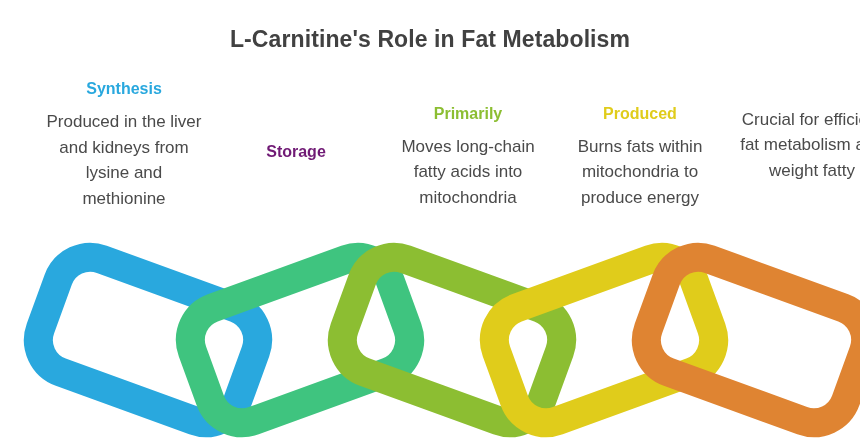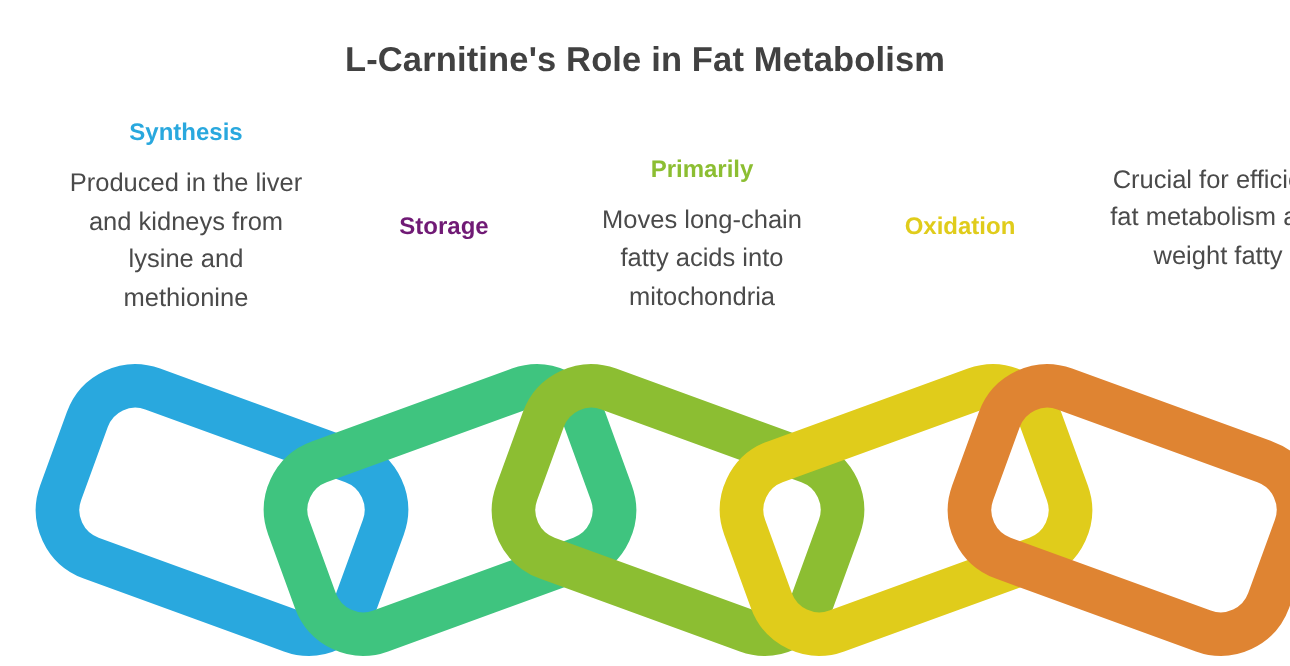--- a/index.html
+++ b/index.html
@@ -101,21 +101,22 @@
     <div class="col off-mid">
       <div class="col-heading" style="color: #701a75;">Storage</div>
     </div>
 
     <div class="col off-mid">
       <div class="col-heading" style="color: rgb(140, 190, 50);">Primarily</div>
       <div class="col-body">Moves long-chain fatty acids into mitochondria</div>
     </div>
 
     <div class="col off-mid">
-      <div class="col-heading" style="color: rgb(224, 204, 27);">Oxidation</div>
+      <div class="col-heading" style="color: rgb(224, 204, 27);">Produced</div>
+      <div class="col-body">Burns fats within mitochondria to produce energy</div>
     </div>
 
     <div class="col off-top">
       <div class="col-body">Crucial for efficient fat metabolism and weight fatty</div>
     </div>
 
   </div>
 
   <div class="chain-wrap">
     <svg class="chain-svg" viewBox="0 0 860 222" id="chain-svg" xmlns="http://www.w3.org/2000/svg">

